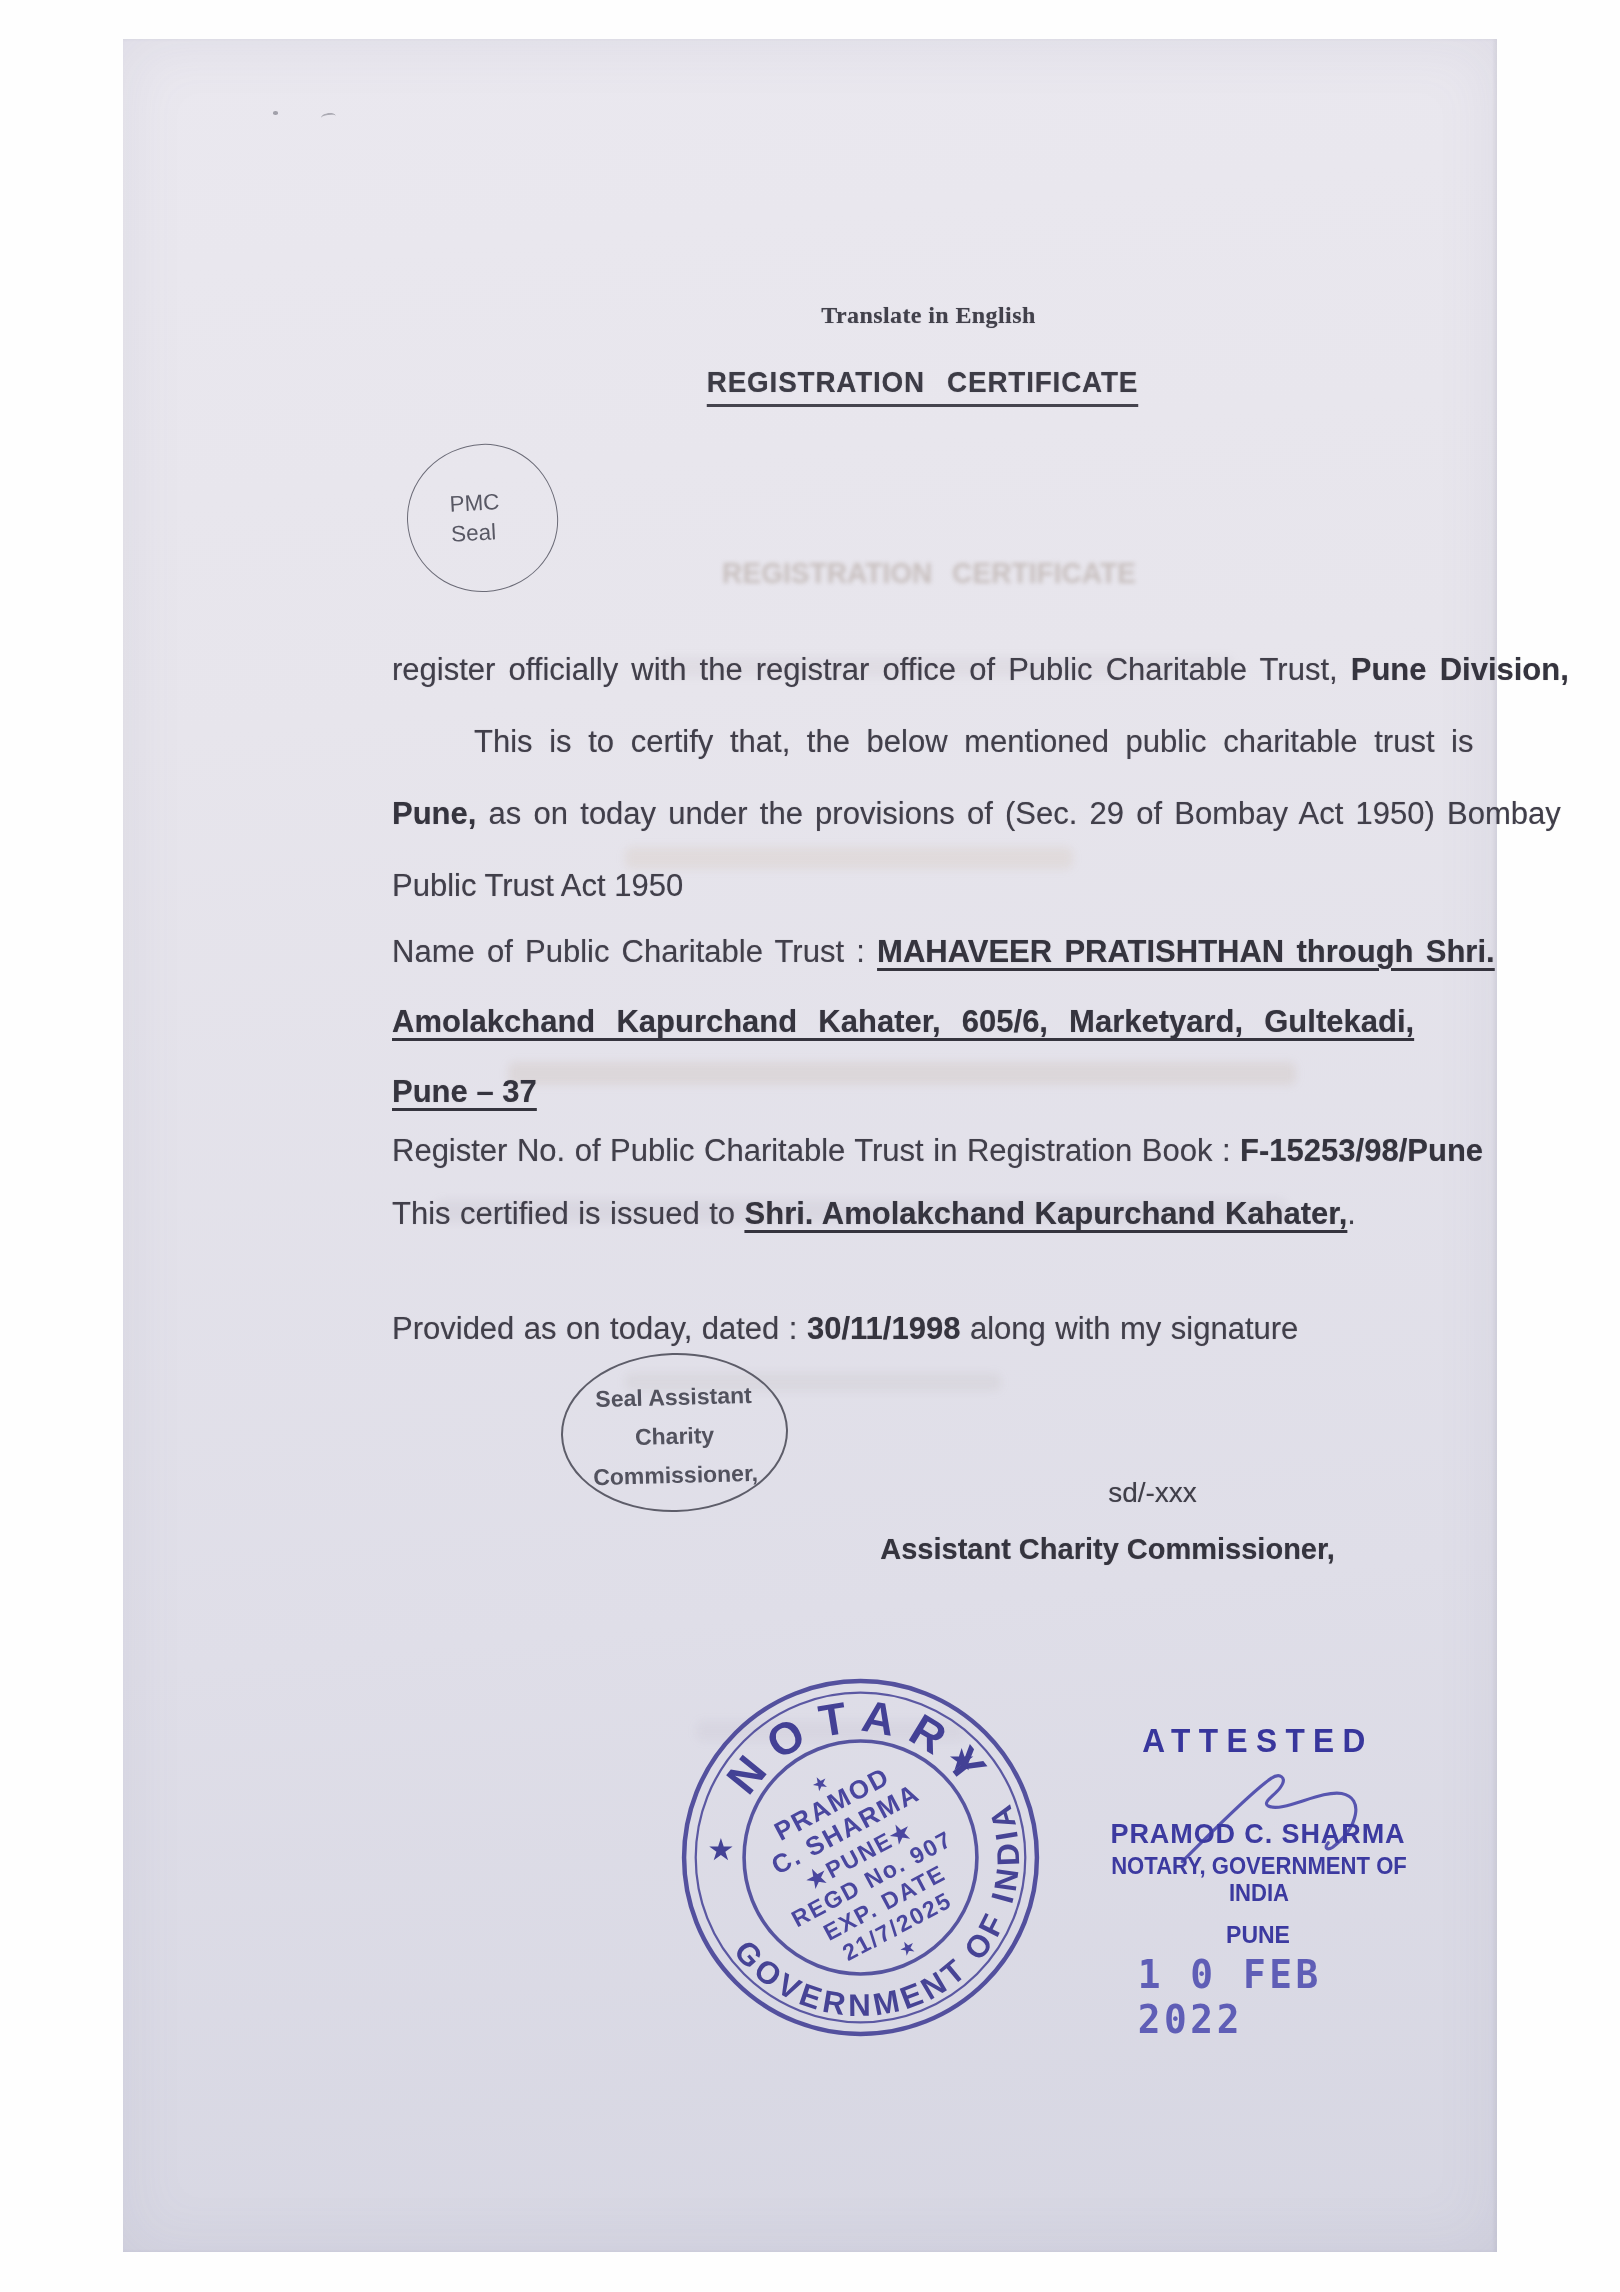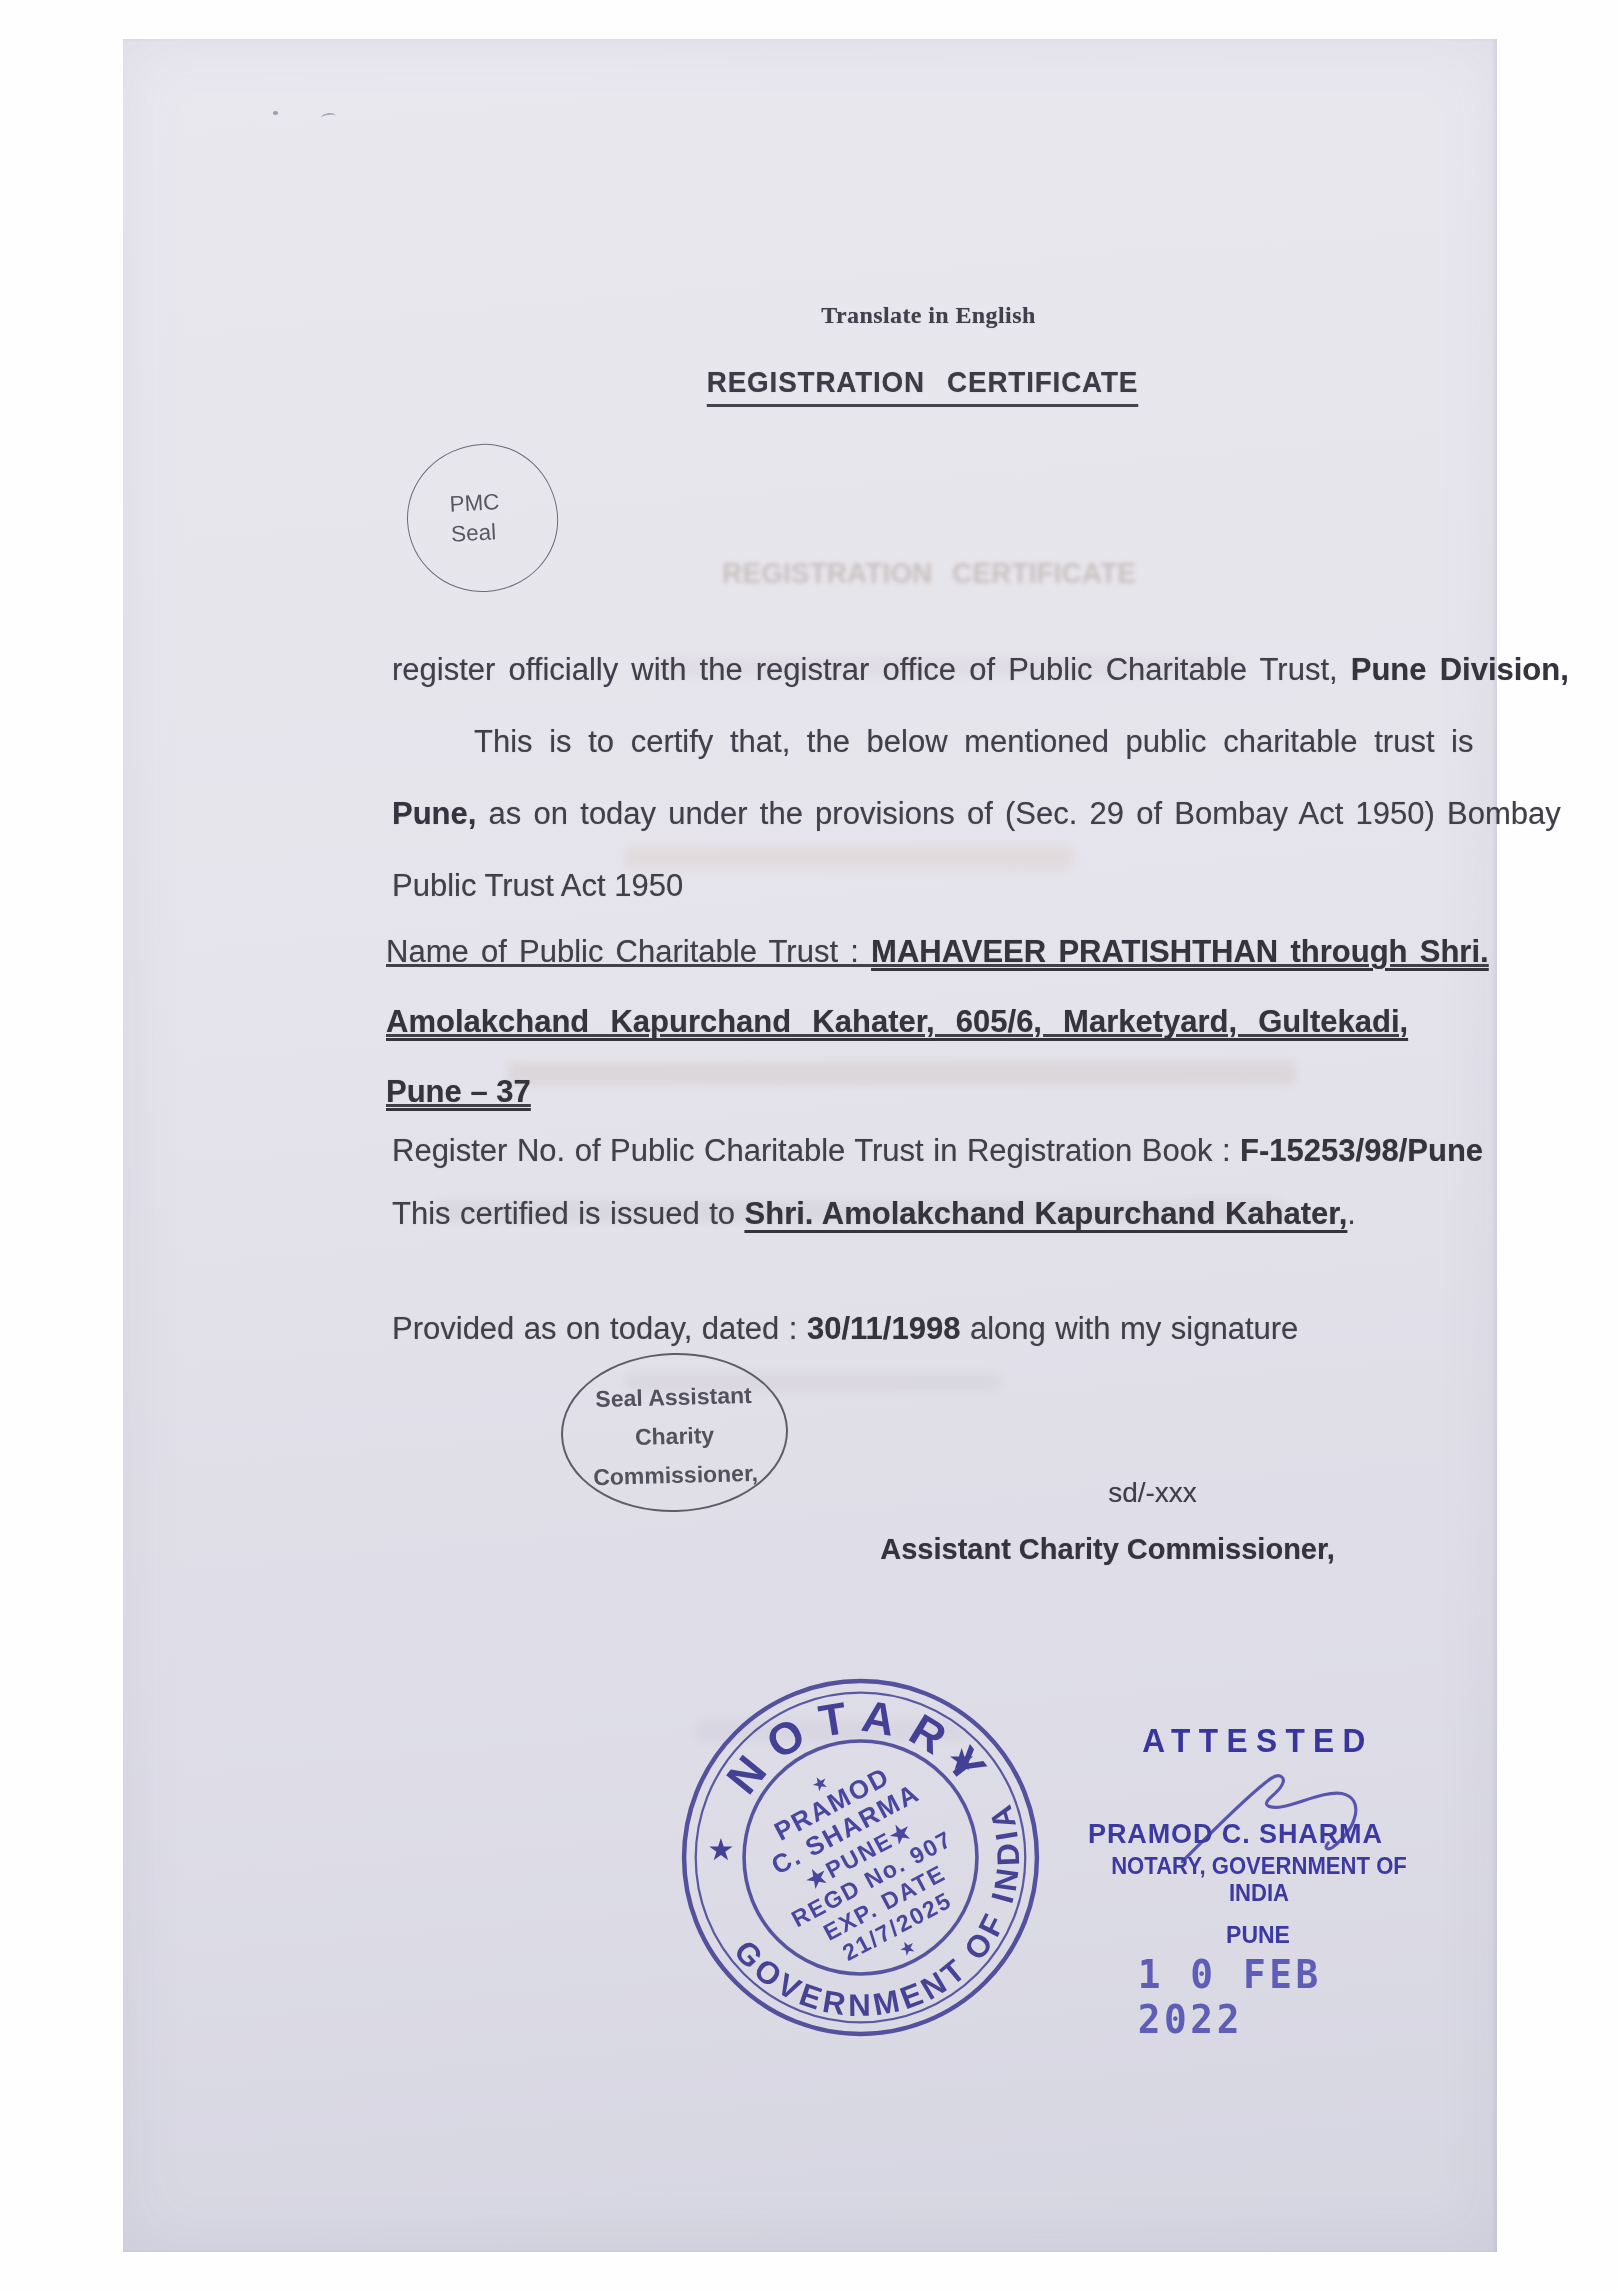--- a/index.html
+++ b/index.html
@@ -30,21 +30,21 @@
   
   .pmc-seal{left:284px;top:405px;width:149px;height:146px;border:1.8px solid #6b6b77;
             border-radius:52% 48% 50% 50%/50% 52% 48% 50%;transform:rotate(-3deg);
             display:flex;align-items:center;justify-content:center;}
   .pmc-inner{transform:translateX(-7.2px);font-size:22.4px;line-height:29.6px;color:#585864;text-align:left;}
 
   
   .para{font-size:31px;color:#413f4a;text-shadow:0 0 0.9px rgba(62,60,74,.45);}
   .para .line{height:72px;line-height:72px;white-space:nowrap;}
   .p1{left:269px;top:595px;width:1039px;}
-  .p2{left:263px;top:878px;width:1039px;text-decoration:underline;} .p2 .line{height:70px;line-height:70px;}
+  .p2{left:269px;top:878px;width:1039px;} .p2 .line{height:70px;line-height:70px;}
   .p3{left:269px;top:1080px;width:1039px;} .p3 .line{height:63px;line-height:63px;}
   .p4{left:269px;top:1258px;width:1039px;} .p4 .line{height:63px;line-height:63px;}
   .para .b{font-weight:bold;color:#35343e;}
   .para .u{text-decoration:underline;text-decoration-thickness:2.7px;text-underline-offset:6.3px;}
 
   
   .oval-seal{left:438px;top:1314px;width:227px;height:159px;border:2.2px solid #5d5d69;border-radius:50%;
              transform:rotate(-1.5deg);box-sizing:border-box;padding-top:23px;text-align:center;}
   .oval-seal div{font-size:23px;font-weight:600;color:#52525e;line-height:39px;}
 
@@ -62,21 +62,21 @@
   .star-ring{font-size:34px;fill:#37348f;}
   .stamp-center text{font-size:26px;font-weight:bold;letter-spacing:2px;fill:#3d3a99;}
   .stamp-center .ln-name{font-size:29px;}
   .star-sm{font-size:18px !important;}
 
   
   .attested{left:965px;top:1682px;width:340px;font-weight:bold;font-size:34px;letter-spacing:9px;
             color:#38369c;transform:scaleX(.93);text-align:center;}
   .sig-svg{left:1043px;top:1724px;width:269px;height:103px;}
   .att-name{left:965px;top:1780px;width:340px;font-weight:bold;font-size:27px;letter-spacing:0.9px;
-            color:#3c3aa0;text-align:left;}
+            color:#3c3aa0;text-align:center;}
   .att-title{left:948px;top:1814px;width:376px;font-weight:bold;font-size:23px;color:#3c3aa0;
              transform:scaleX(.96);text-align:center;}
   .att-city{left:965px;top:1843px;width:340px;font-weight:bold;font-size:23px;color:#3c3aa0;text-align:center;margin-top:40px;}
   .date-stamp{left:1010px;top:1913px;width:322px;font-family:"DejaVu Sans Mono",monospace;font-weight:bold;
               font-size:39px;letter-spacing:3.6px;color:#5251b2;transform:scaleX(.97);opacity:.9;}
 
   
   .smudge{filter:blur(4.5px);border-radius:7.2px;}
   .sm1{left:537px;top:618px;width:573px;height:19.7px;background:rgba(150,140,150,.09);}
   .sm2{left:502px;top:808px;width:448px;height:21.5px;background:rgba(190,160,120,.13);}

